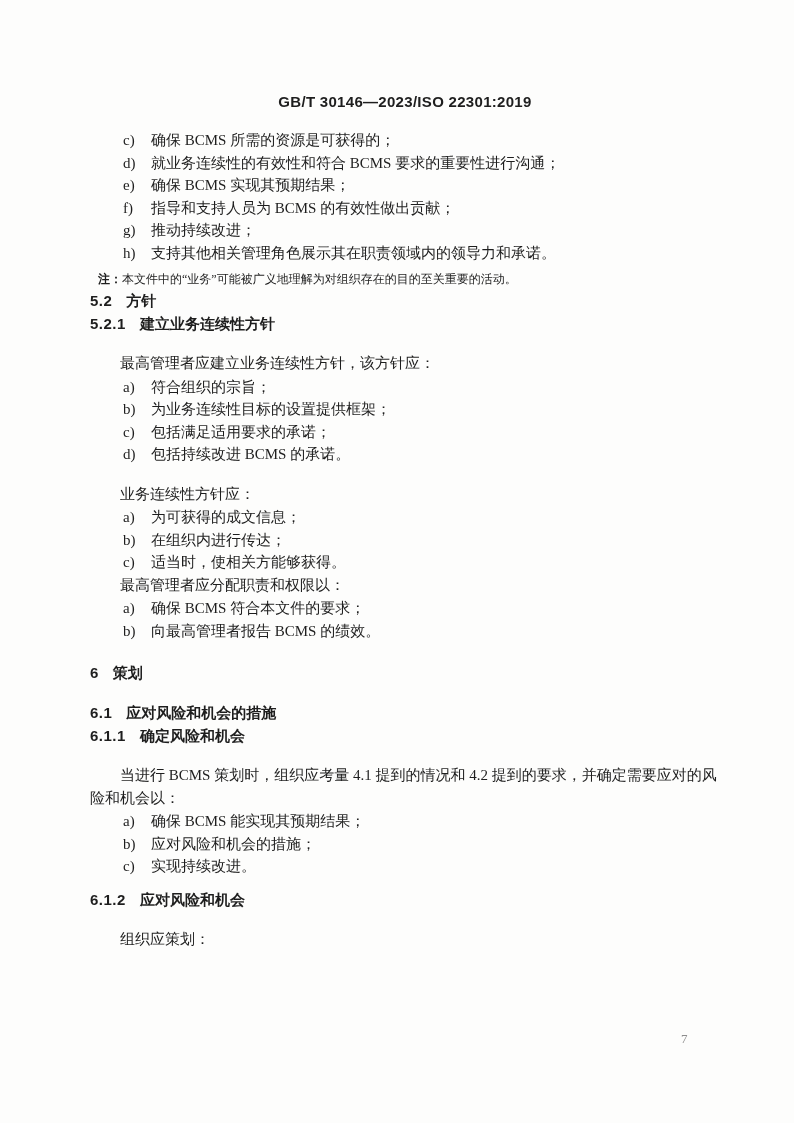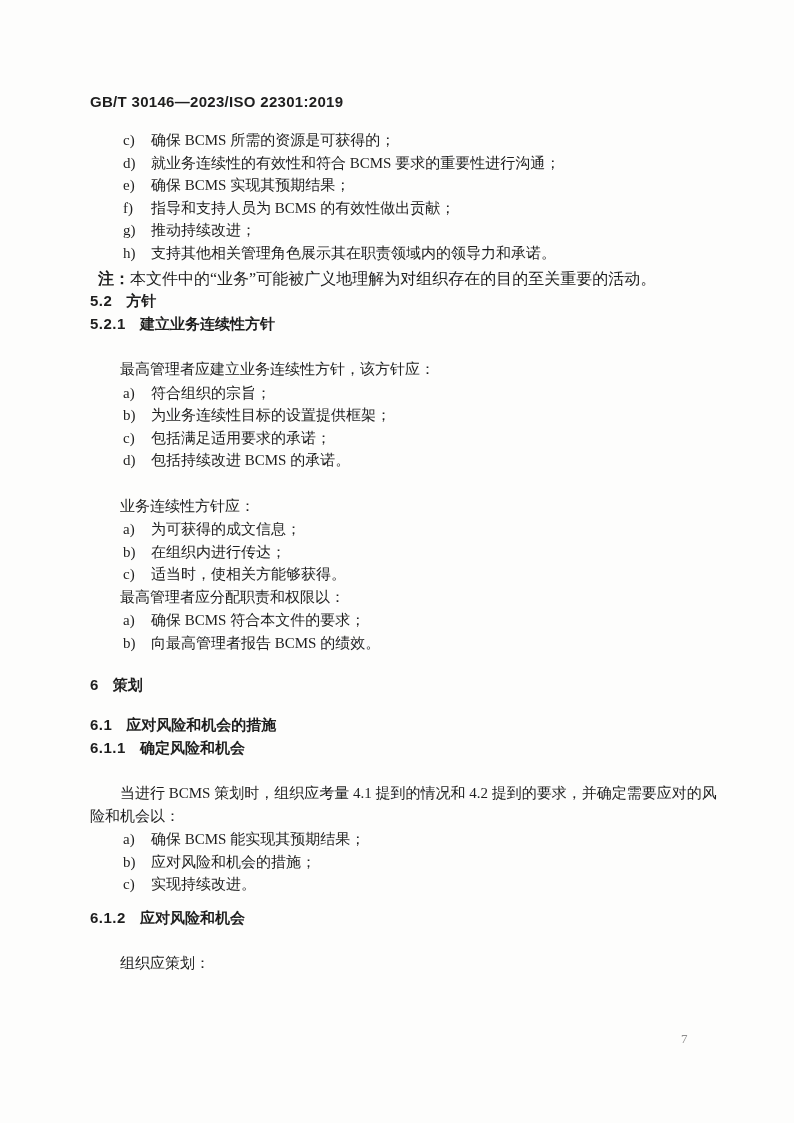--- a/index.html
+++ b/index.html
@@ -12,46 +12,46 @@
     color: #1e1e1e;
     font-family: "Liberation Serif", "DejaVu Serif", serif;
     font-size: 15px;
     padding: 92px 74px 0 90px;
     overflow: hidden;
   }
   .doc-header {
     font-family: "Liberation Sans", "DejaVu Sans", sans-serif;
     font-weight: bold;
     font-size: 15px;
-    text-align: left;
+    text-align: center;
     line-height: 20px;
     letter-spacing: 0.3px;
   }
   .list { padding-left: 33px; }
   .li { display: flex; line-height: 22.5px; }
   .li-label { flex: none; width: 28px; }
   .li-text { flex: 1; }
   .note {
     margin-top: 5px;
-    font-size: 16px;
+    font-size: 12px;
     line-height: 20px;
     padding-left: 8px;
   }
   .note-label { font-weight: bold; font-family: "Liberation Sans", "DejaVu Sans", sans-serif; }
   .heading {
     font-family: "Liberation Sans", "DejaVu Sans", sans-serif;
     font-weight: bold;
     font-size: 15px;
     line-height: 22px;
   }
   .h-num { margin-right: 14px; letter-spacing: 0.5px; }
   .mt-sec { margin-top: 1px; }
   .mt-ch  { margin-top: 20px; }
   .para { line-height: 22.5px; text-indent: 2em; }
-  .mt-para { margin-top: 23px; }
+  .mt-para { margin-top: 17px; }
   .mt-list { margin-top: 1px; }
   .page-number {
     position: absolute;
     left: 681px;
     top: 1031px;
     font-size: 13px;
     color: #8d8d8d;
     font-family: "Liberation Serif", "DejaVu Serif", serif;
   }
 </style>

